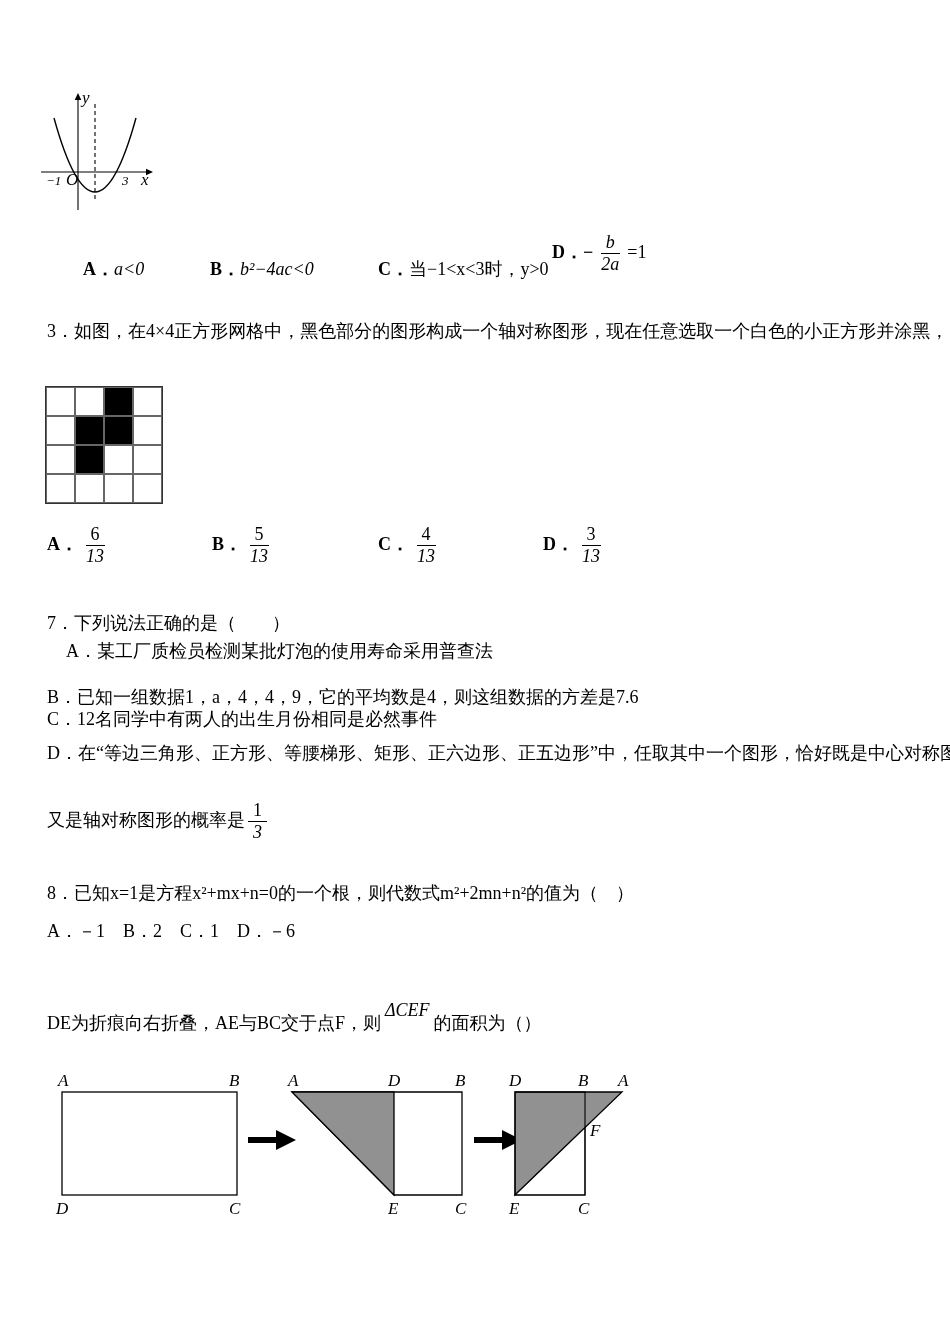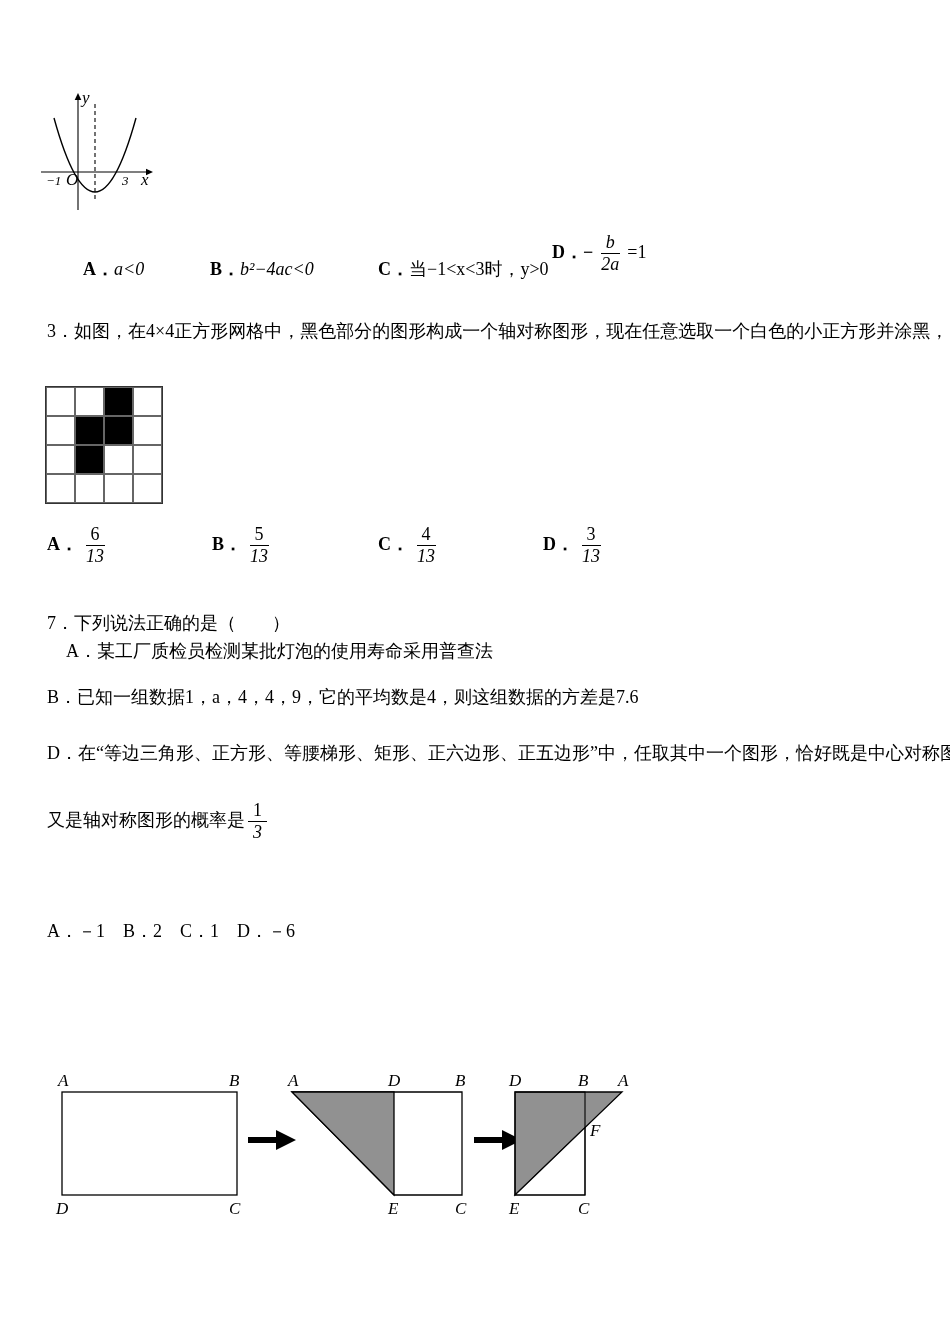--- a/index.html
+++ b/index.html
@@ -123,31 +123,38 @@
     <span class="opt-letter">D．</span>
     <span class="frac">
       <span class="num">3</span>
       <span class="den">13</span>
     </span>
   </div>
 
   <div class="abs" style="left:47px;top:612px;">7．下列说法正确的是（　　）</div>
   <div class="abs" style="left:47px;top:640px;margin-left:19px;">A．某工厂质检员检测某批灯泡的使用寿命采用普查法</div>
   <div class="abs" style="left:47px;top:674px;margin-top:12px;">B．已知一组数据1，a，4，4，9，它的平均数是4，则这组数据的方差是7.6</div>
+  <div class="abs" style="left:47px;top:708px;">C．12名同学中有两人的出生月份相同是必然事件</div>
   <div class="abs" style="left:47px;top:742px;">D．在“等边三角形、正方形、等腰梯形、矩形、正六边形、正五边形”中，任取其中一个图形，恰好既是中心对称图形，</div>
   <div class="abs flexrow" style="left:47px;top:800px;">
     <span>又是轴对称图形的概率是</span>
     <span class="frac">
       <span class="num">1</span>
       <span class="den">3</span>
     </span>
   </div>
 
+  <div class="abs" style="left:47px;top:882px;">8．已知x=1是方程x²+mx+n=0的一个根，则代数式m²+2mn+n²的值为（　）</div>
   <div class="abs" style="left:47px;top:920px;">A．－1　B．2　C．1　D．－6</div>
 
+  <div class="abs flexrow" style="left:47px;top:1012px;">
+    <span>DE为折痕向右折叠，AE与BC交于点F，则</span>
+    <span class="raised-math">ΔCEF</span>
+    <span>的面积为（）</span>
+  </div>
 
   <svg class="abs" style="left:40px;top:1062px;" width="650" height="165" viewBox="0 0 650 165">
 
     <rect x="22" y="30" width="175" height="103" fill="#ffffff" stroke="#000" stroke-width="1.3"></rect>
     <text x="18" y="24" class="svglbl">A</text>
     <text x="189" y="24" class="svglbl">B</text>
     <text x="16" y="152" class="svglbl">D</text>
     <text x="189" y="152" class="svglbl">C</text>
 
     <path d="M208,75 h28 v-7 l20,10 l-20,10 v-7 h-28 z" fill="#000"></path>

